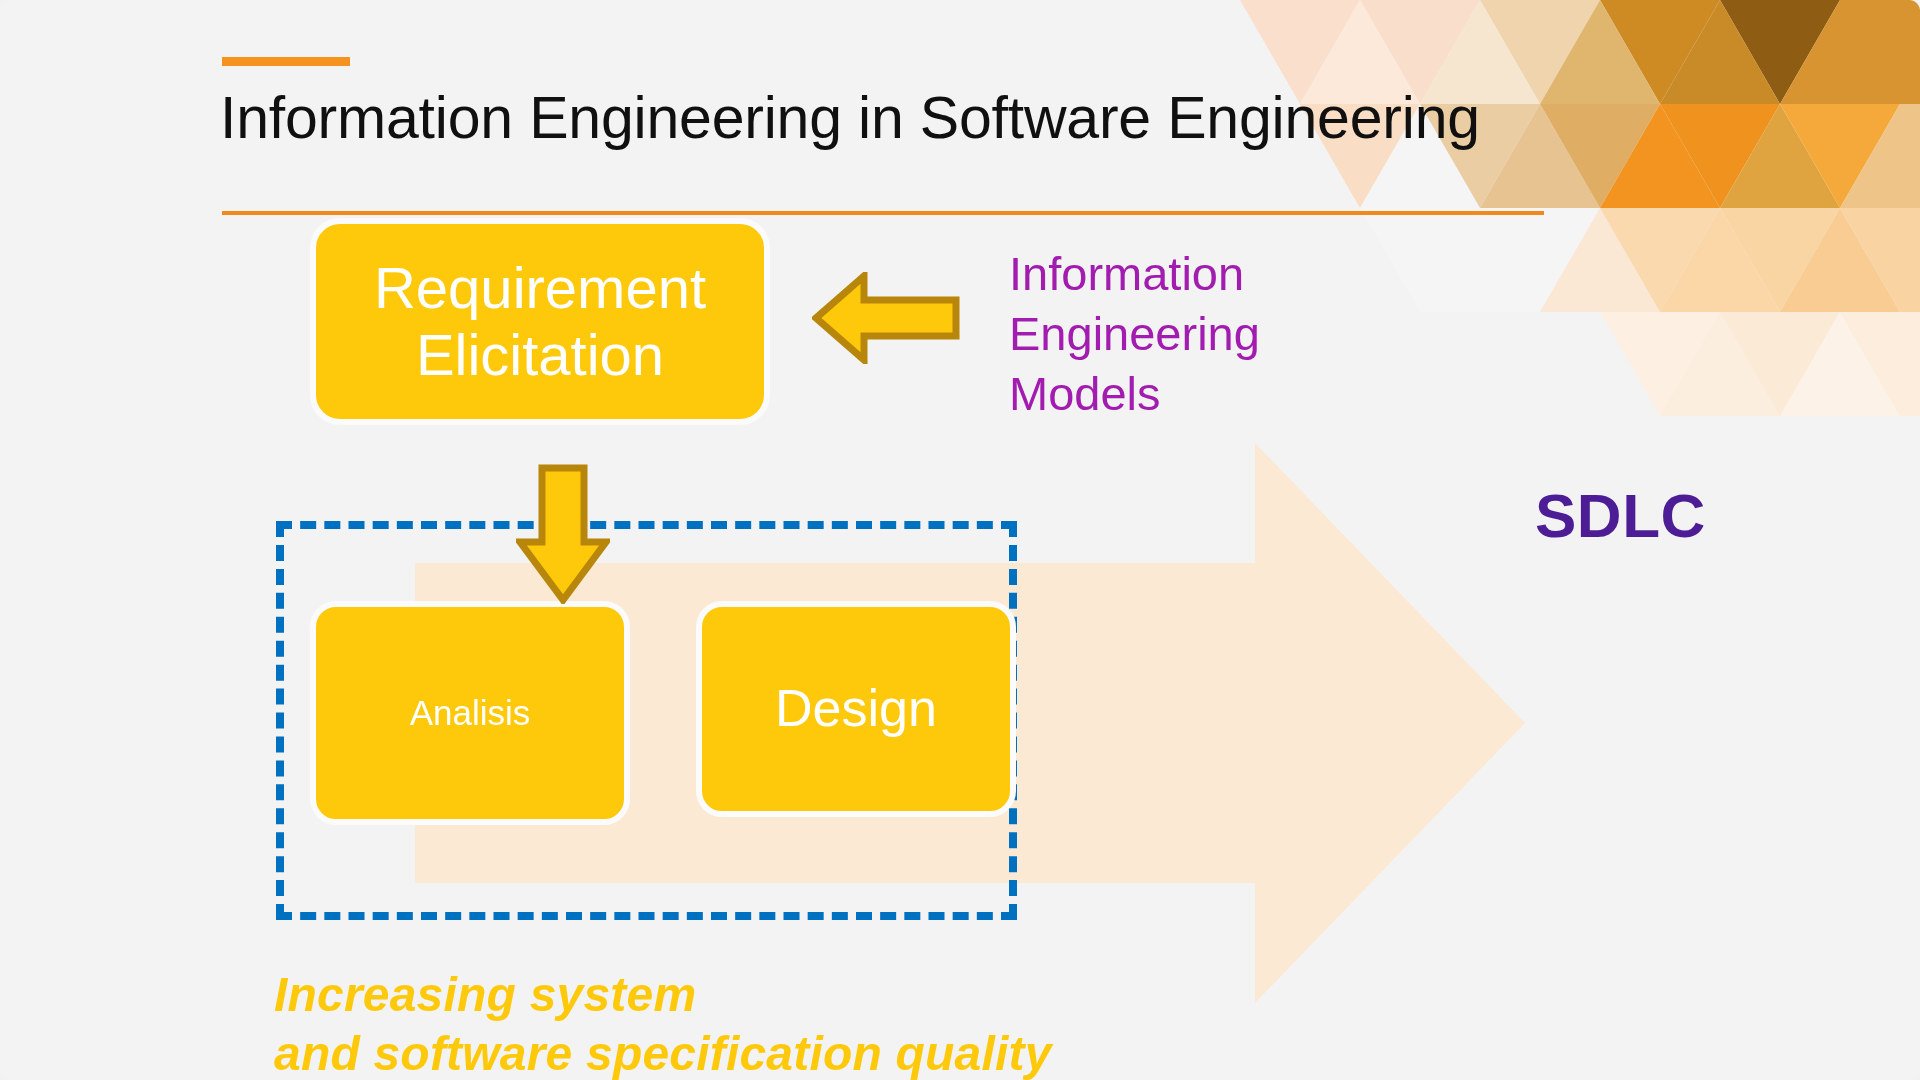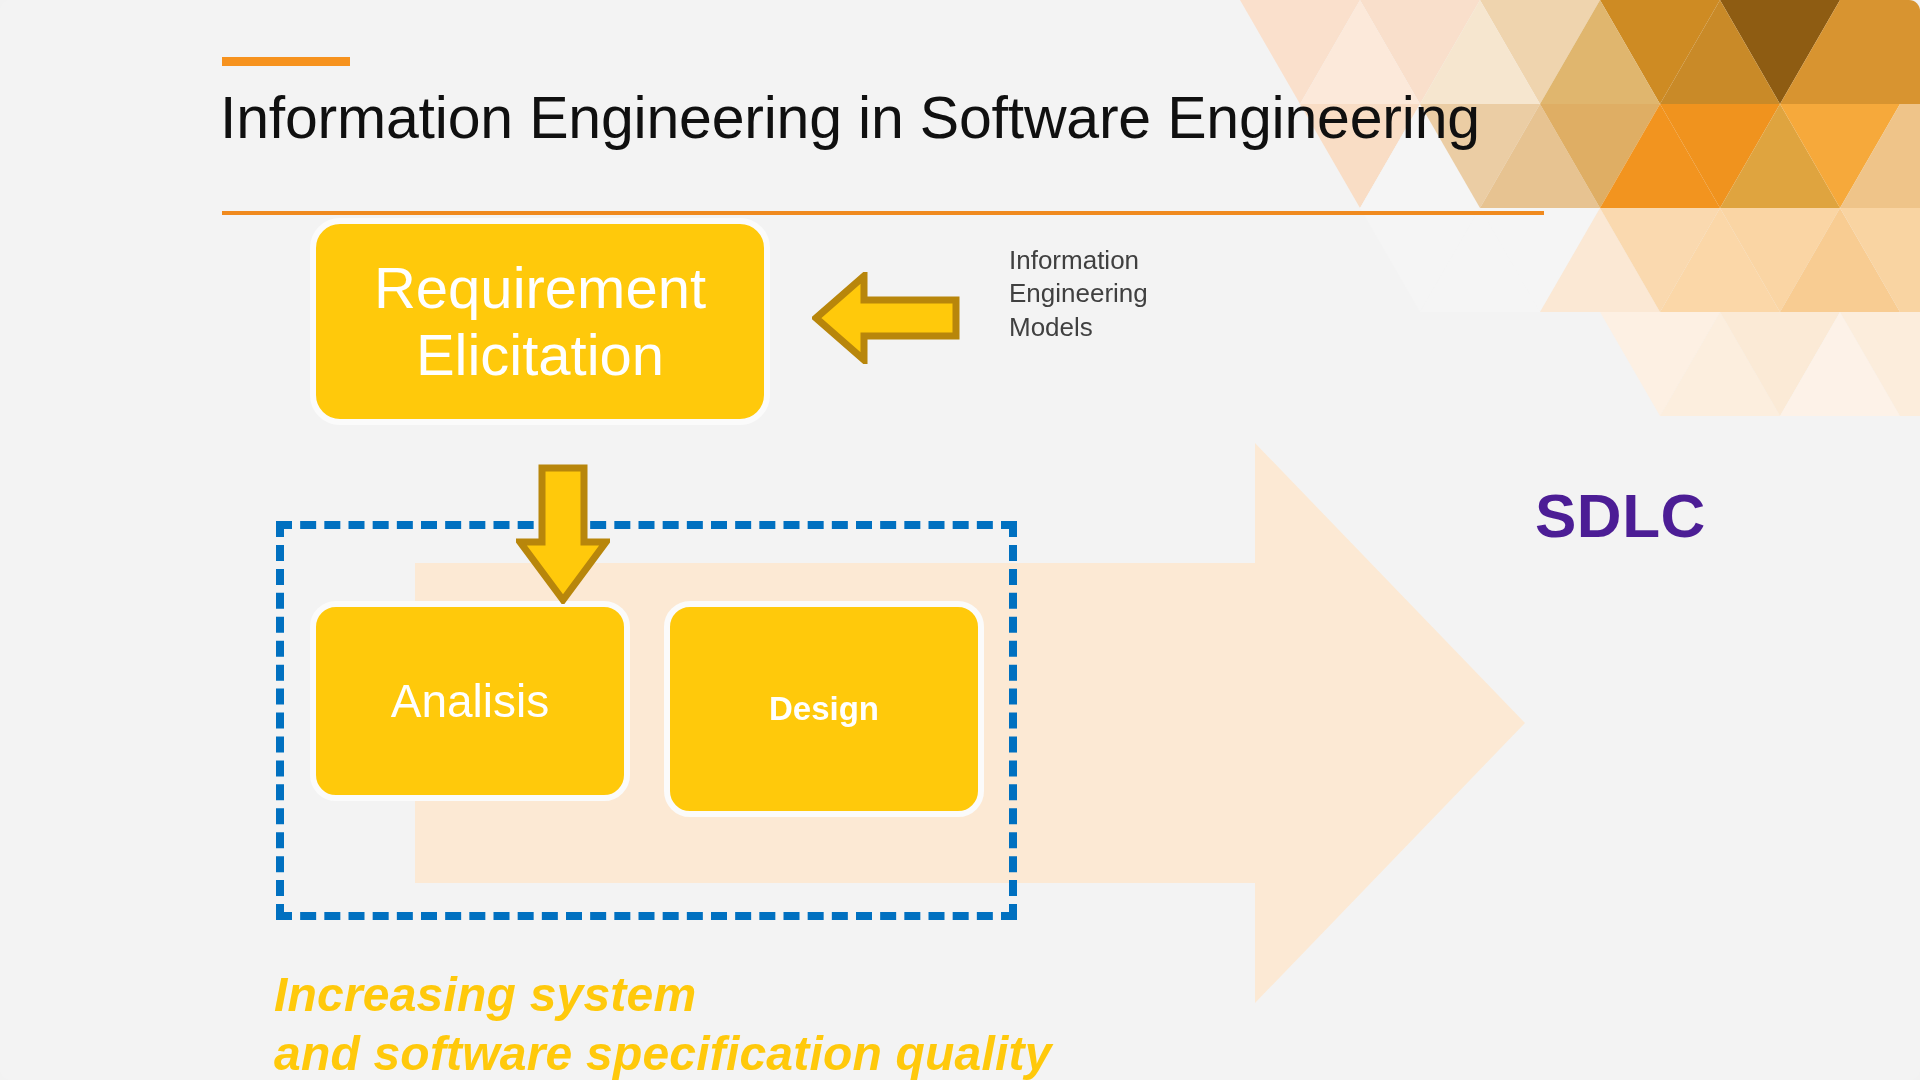--- a/index.html
+++ b/index.html
@@ -108,30 +108,29 @@
     top: 218px;
     width: 460px;
     height: 207px;
     font-size: 58px;
     border-radius: 30px;
   }
   #box-analysis {
     left: 310px;
     top: 601px;
     width: 320px;
-    height: 200px;
-    font-size: 46px;
+    height: 224px;
+    font-size: 35px;
   }
   #box-design {
-    left: 664px;
+    left: 696px;
     top: 601px;
     width: 320px;
     height: 216px;
-    font-size: 33px;
-    font-weight: bold;
+    font-size: 52px;
   }
   #box-implementation {
     left: 1040px;
     top: 601px;
     width: 310px;
     height: 216px;
     font-size: 38px;
   }
   #box-deployment {
     left: 1404px;
@@ -157,23 +156,23 @@
     height: 140px;
   }
 
   
   #ie-models-label {
     position: absolute;
     left: 1009px;
     top: 244px;
     width: 320px;
     font-family: "Liberation Sans", sans-serif;
-    font-size: 26px;
+    font-size: 47px;
     line-height: 1.28;
-    color: #404040;
+    color: #a21caf;
     white-space: pre-line;
   }
   #sdlc-label {
     position: absolute;
     left: 1535px;
     top: 480px;
     font-family: "Liberation Sans", sans-serif;
     font-size: 62px;
     font-weight: 700;
     color: #4c1d95;

